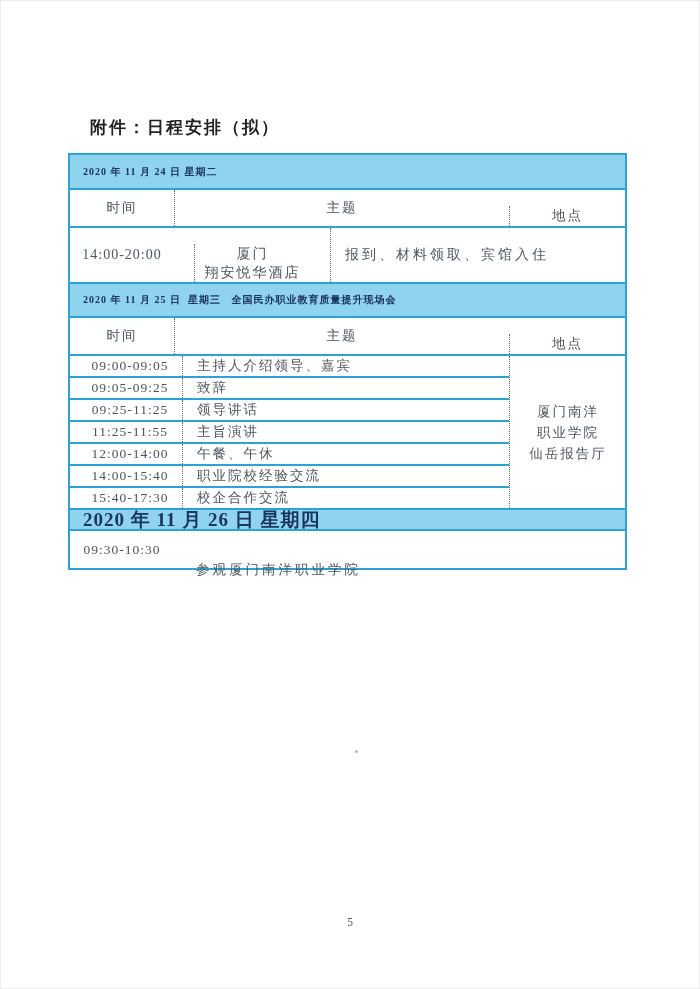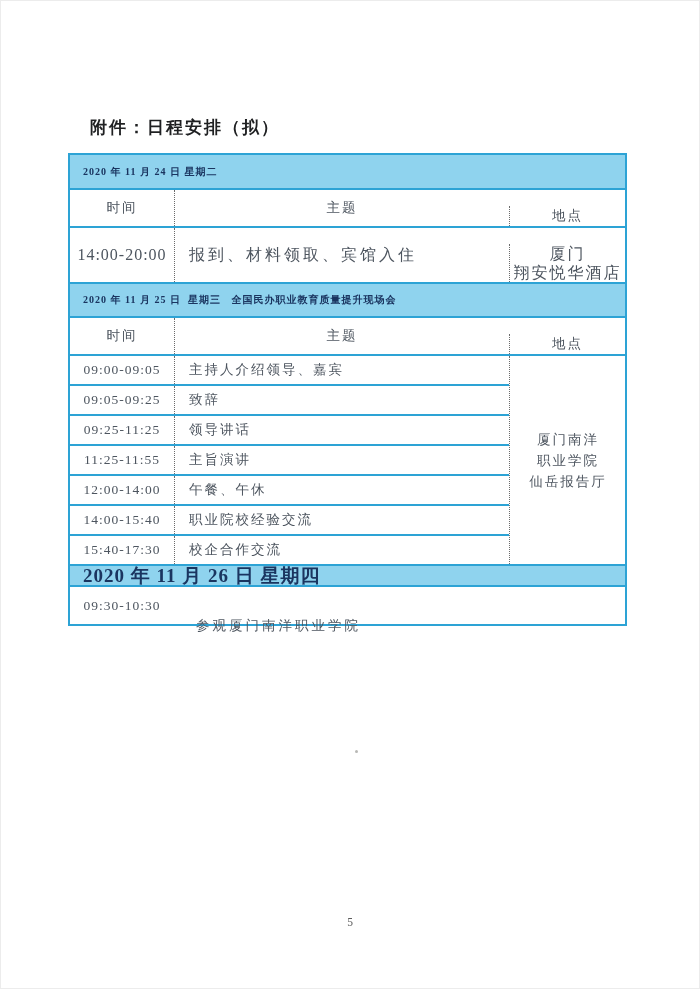--- a/index.html
+++ b/index.html
@@ -45,26 +45,26 @@
     border-bottom:2px solid var(--blue);
     color:var(--body-text);font-size:13.5px;letter-spacing:2px;
   }
   .cell{display:flex;align-items:center;justify-content:center;box-sizing:border-box;}
   .col-time{width:104px;flex:none;}
   .col-topic{flex:1;border-left:1px dotted #6b6b6b;}
   .col-loc{width:116px;flex:none;border-left:1px dotted #6b6b6b;margin-top:16px;}
   .topic-left{justify-content:flex-start;padding-left:14px;}
   .row-s1{
     display:flex;height:54px;
-    color:var(--body-text);font-size:16px;
+    color:var(--body-text);font-size:14px;gap:20px;
   }
   .loc-stack{flex-direction:column;line-height:19px;letter-spacing:2px;text-align:center;}
   .s2-body{display:flex;color:var(--body-text);font-size:13.5px;}
   .s2-left{width:439px;flex:none;display:flex;flex-direction:column;}
-  .s2-row{display:flex;height:28px;}
+  .s2-row{display:flex;height:20px;padding-left:8px;}
   .s2-row + .s2-row{border-top:2px solid var(--blue);}
   .s2-row .col-time{letter-spacing:1px;}
   .s2-row .col-topic{letter-spacing:2px;}
   .s2-loc{
     width:116px;flex:none;border-left:1px dotted #6b6b6b;
     display:flex;flex-direction:column;align-items:center;justify-content:center;
     line-height:21px;letter-spacing:2px;text-align:center;
   }
   .row-last{
     display:flex;height:37px;
@@ -96,25 +96,25 @@
     <div class="band band-1">2020 年 11 月 24 日 星期二</div>
 
     <div class="hdr-row">
       <div class="cell col-time">时间</div>
       <div class="cell col-topic">主题</div>
       <div class="cell col-loc">地点</div>
     </div>
 
     <div class="row-s1">
       <div class="cell col-time time-text">14:00-20:00</div>
-      <div class="cell col-topic topic-left" style="letter-spacing:3px;">报到、材料领取、宾馆入住</div>
       <div class="cell col-loc loc-stack">
         <div>厦门</div>
         <div>翔安悦华酒店</div>
       </div>
+      <div class="cell col-topic topic-left" style="letter-spacing:3px;">报到、材料领取、宾馆入住</div>
     </div>
 
     <div class="band band-2">2020 年 11 月 25 日  星期三   全国民办职业教育质量提升现场会</div>
 
     <div class="hdr-row">
       <div class="cell col-time">时间</div>
       <div class="cell col-topic">主题</div>
       <div class="cell col-loc">地点</div>
     </div>
 

